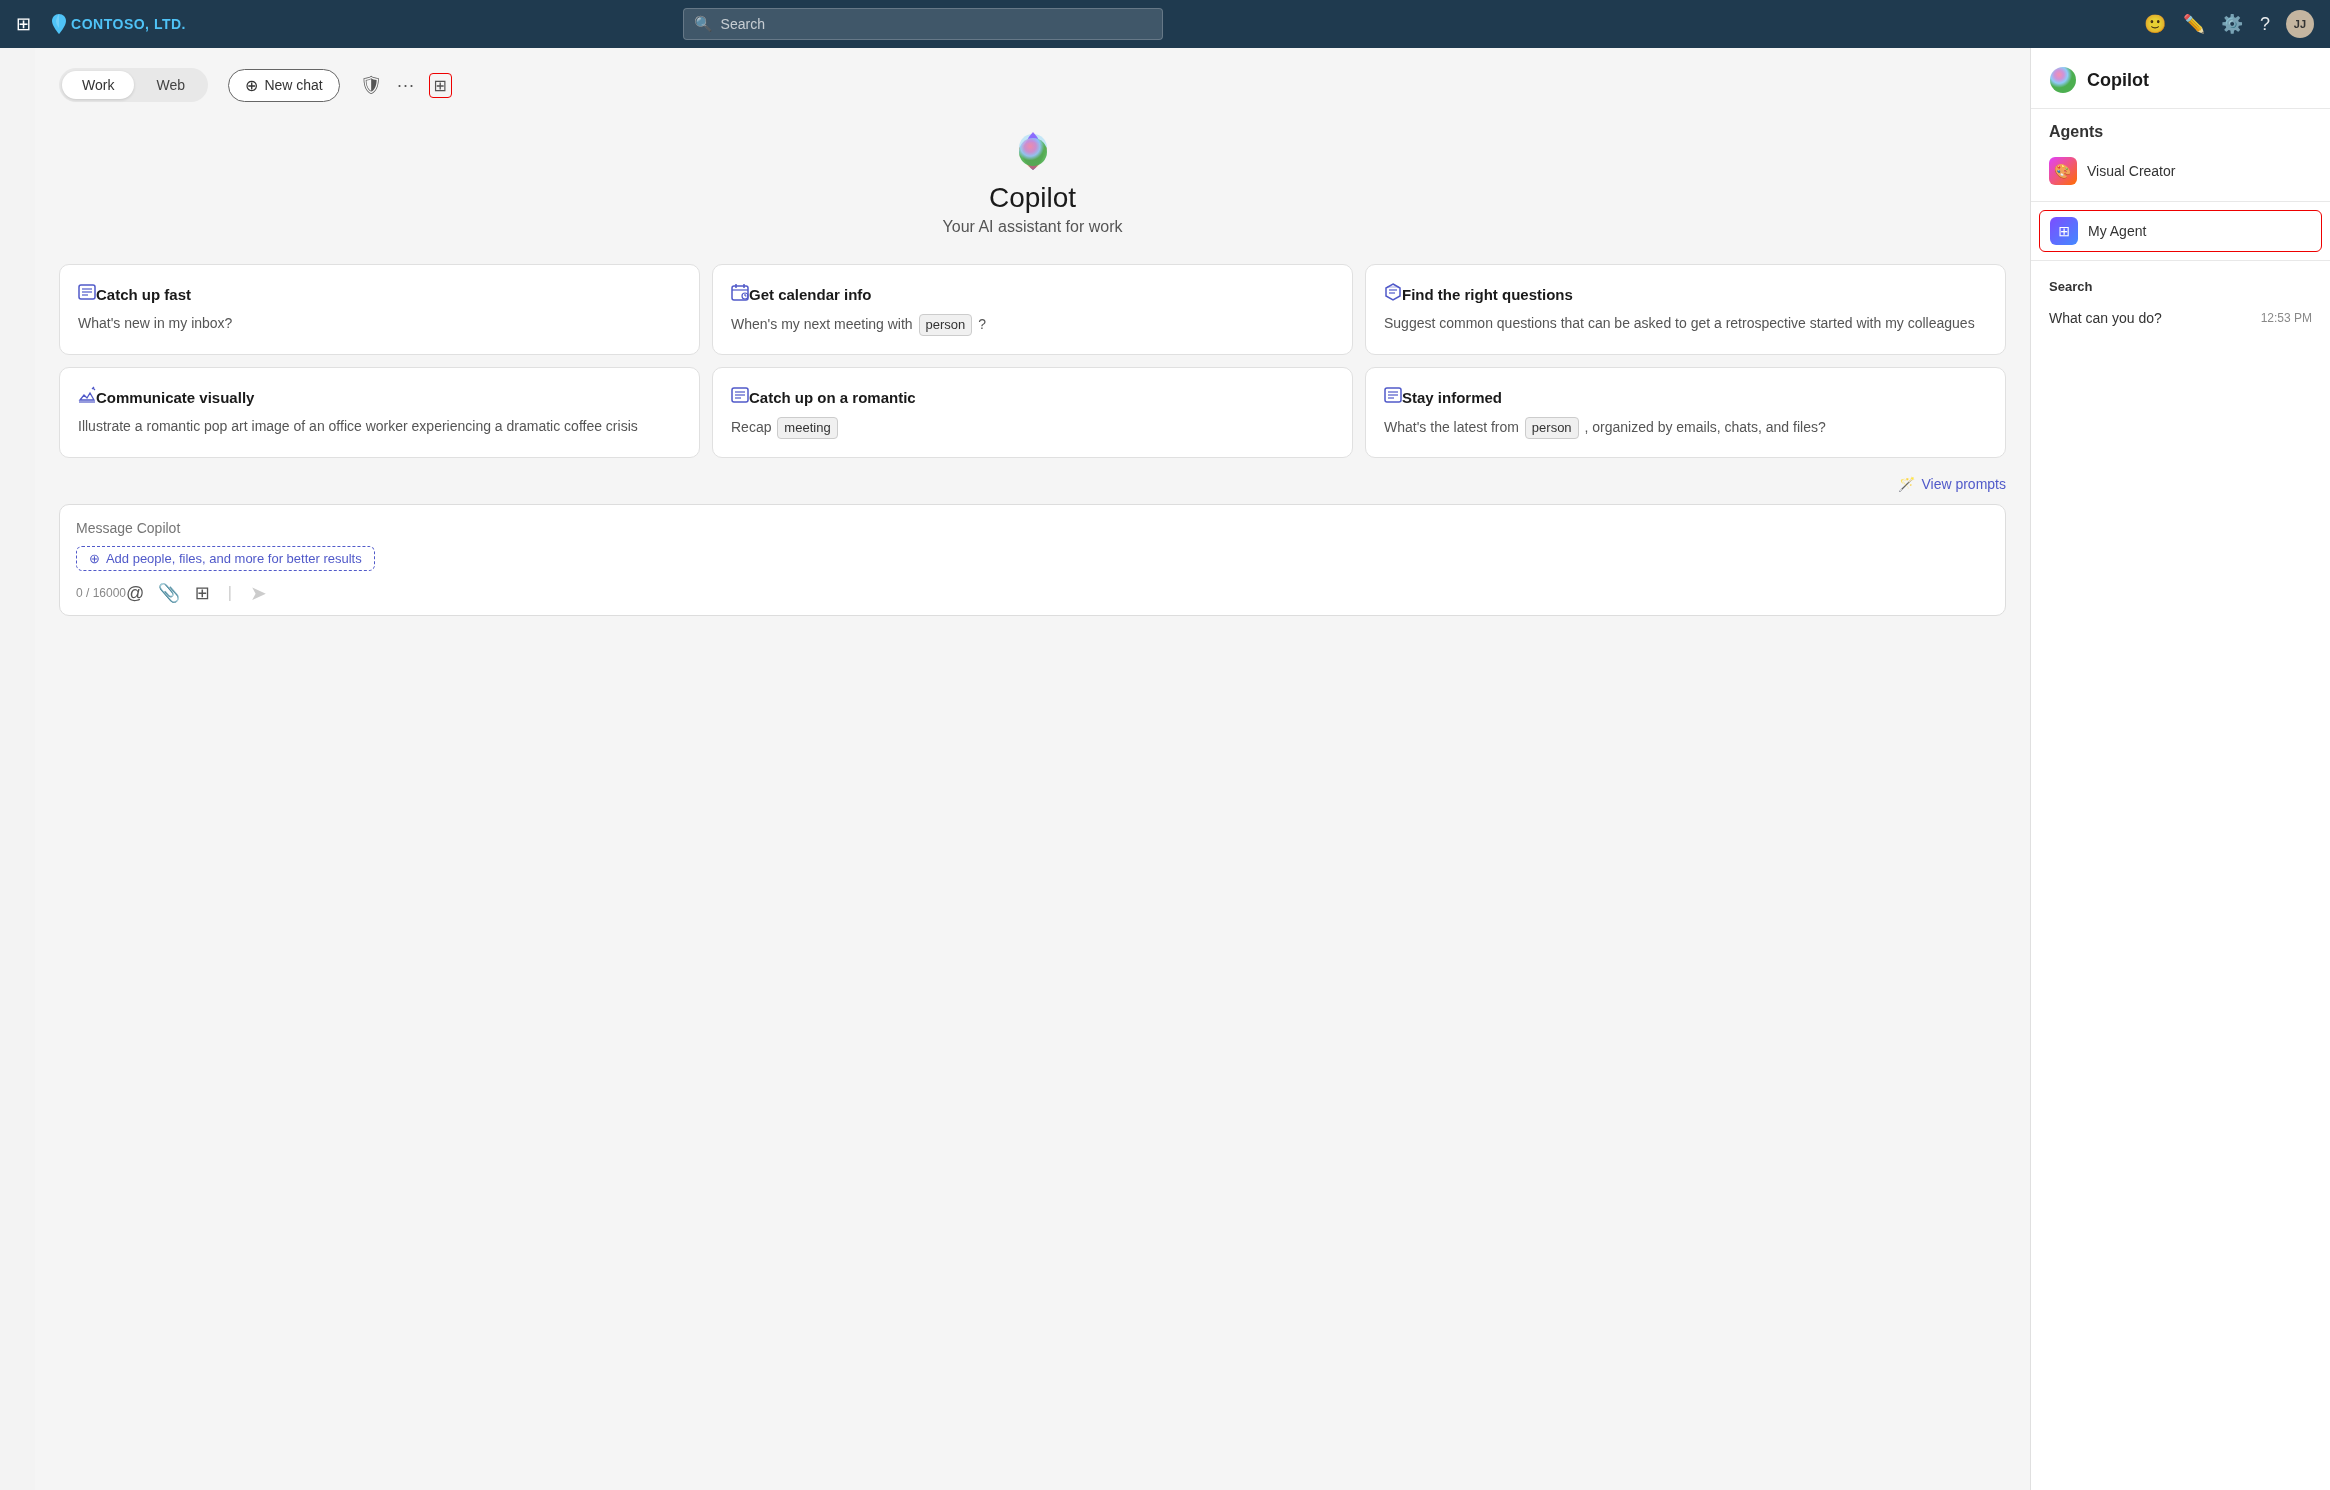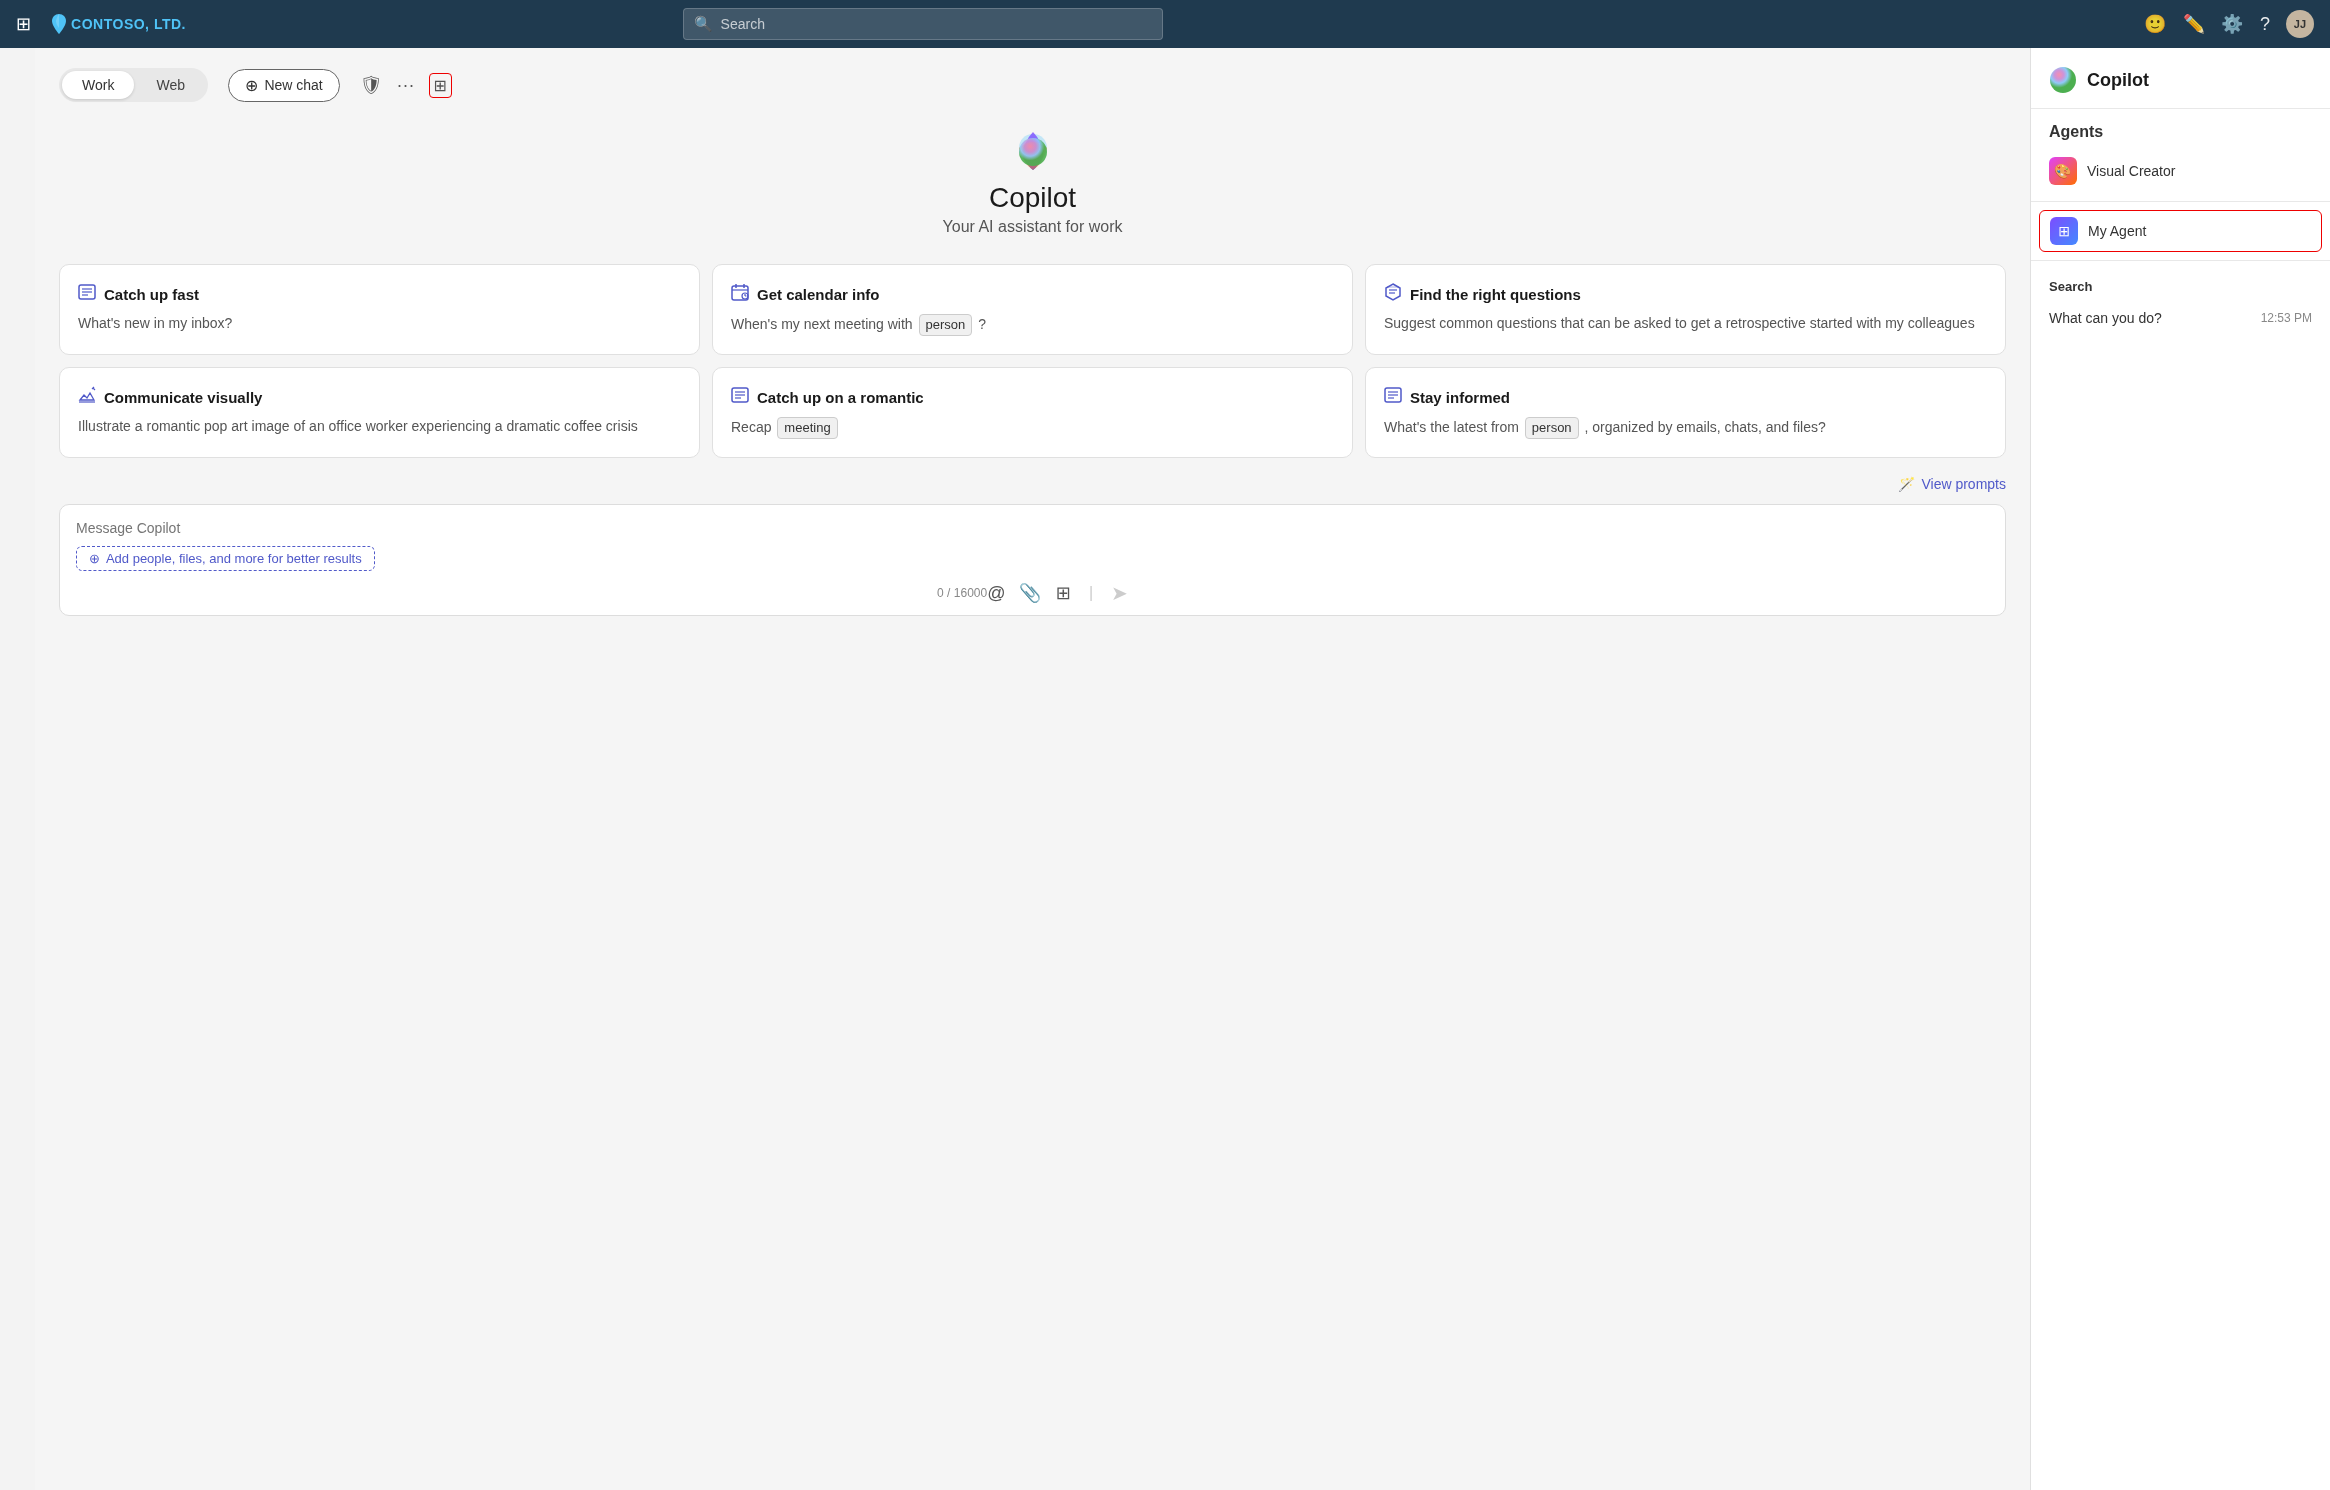--- a/index.html
+++ b/index.html
@@ -158,21 +158,21 @@
       background: white;
       border-radius: 10px;
       padding: 18px 18px 18px 18px;
       border: 1px solid #e0e0e0;
       cursor: pointer;
       transition: box-shadow 0.15s;
     }
     .card-header {
       display: flex;
       align-items: center;
-      gap: 8px;
+      gap: 0;
       margin-bottom: 8px;
     }
     .card-icon { font-size: 18px; color: #5059c9; }
     .card-title { font-size: 15px; font-weight: 600; color: #1a1a1a; }
     .card-body { font-size: 14px; color: #555; line-height: 1.4; }
     .card-chip {
       display: inline-block;
       background: #f0f0f0;
       border: 1px solid #ccc;
       border-radius: 4px;
@@ -220,21 +220,21 @@
       background: transparent;
       border-radius: 6px;
       padding: 4px 12px;
       font-size: 13px;
       cursor: pointer;
       font-family: 'Segoe UI', sans-serif;
     }
     .message-footer {
       display: flex;
       align-items: center;
-      justify-content: center;
+      justify-content: flex-start;
       margin-top: 10px;
     }
     .char-count { font-size: 12px; color: #888; }
     .message-actions { display: flex; align-items: center; gap: 14px; }
     .msg-action-icon { font-size: 18px; color: #555; cursor: pointer; }
     .send-btn { font-size: 20px; color: #ccc; cursor: pointer; }
 
     
     .right-sidebar {
       width: 300px;

